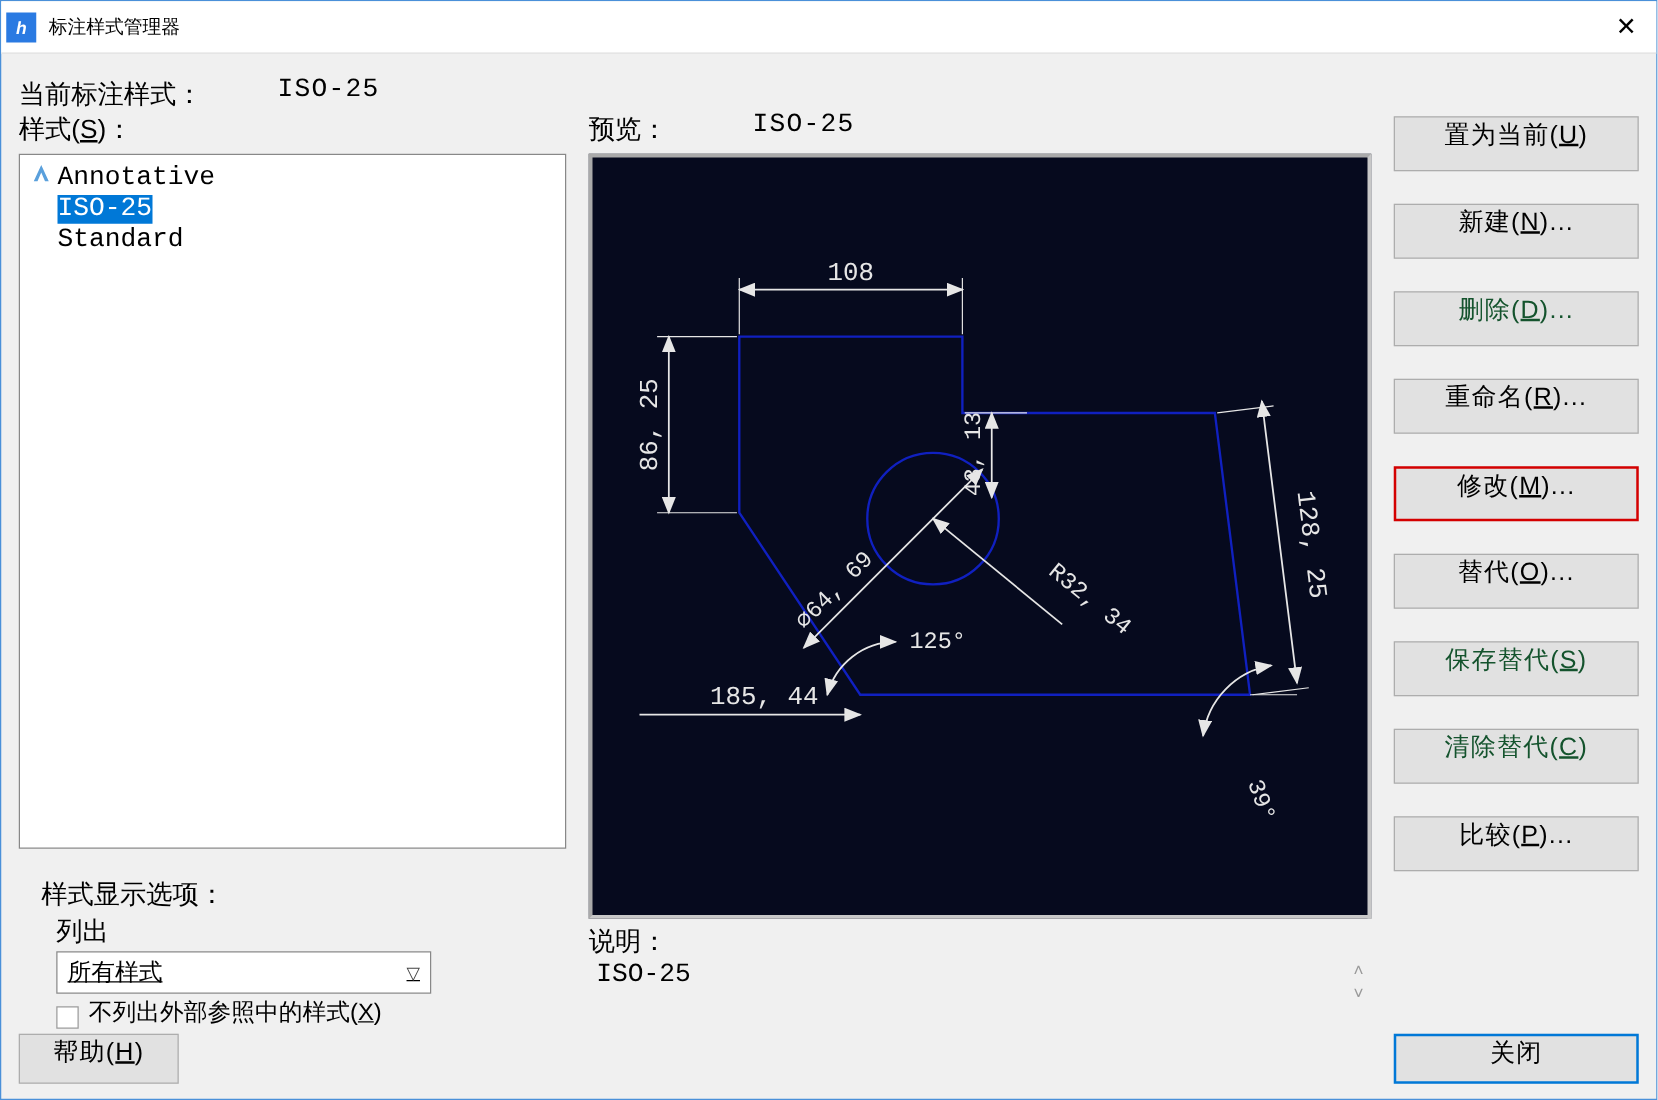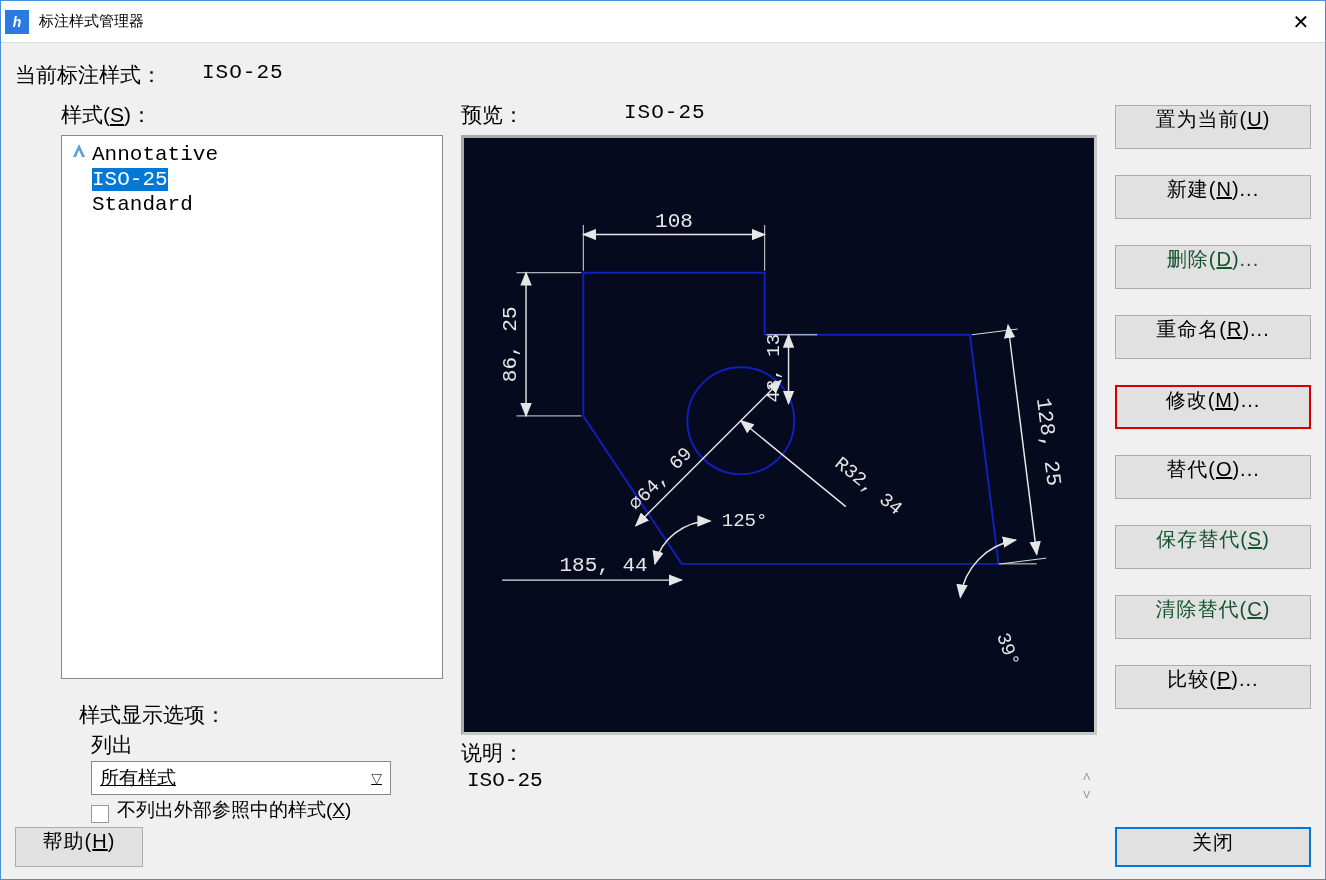--- a/index.html
+++ b/index.html
@@ -58,36 +58,34 @@
   }
   .body {
     flex: 1;
     padding: 18px 14px 10px 14px;
     display: flex;
     flex-direction: column;
     position: relative;
   }
   .row-top {
     display: flex;
-    gap: 40px;
-    margin-bottom: 12px;
+    gap: 60px;
   }
   .label { font-size: 21px; color: #000; }
   .mono { font-family: "Consolas","Courier New",monospace; letter-spacing: 1px; }
 
   .main-area {
     flex: 1;
     display: flex;
     gap: 18px;
   }
   .left-col {
-    width: 382px;
-    display: flex;
-    flex-direction: column;
-    margin-left: 46px;
+    width: 438px;
+    display: flex;
+    flex-direction: column;
   }
   .styles-label { margin-bottom: 6px; }
   .styles-list {
     flex: 1;
     background: #fff;
     border: 1px solid #888;
     padding: 6px 4px;
     overflow: auto;
     font-family: "Consolas","Courier New",monospace;
     font-size: 21px;
@@ -139,21 +137,21 @@
   }
 
   .center-col {
     flex: 1;
     display: flex;
     flex-direction: column;
   }
   .preview-header {
     display: flex;
     margin-bottom: 6px;
-    gap: 100px;
+    gap: 68px;
   }
   .preview-canvas {
     flex: 1;
     min-height: 540px;
     background: #060a1e;
     border: 3px solid #c8c8c8;
     border-top-color:#aaa; border-left-color:#aaa;
     position: relative;
     color: #e6e6e6;
     font-family: "Consolas","Courier New",monospace;

